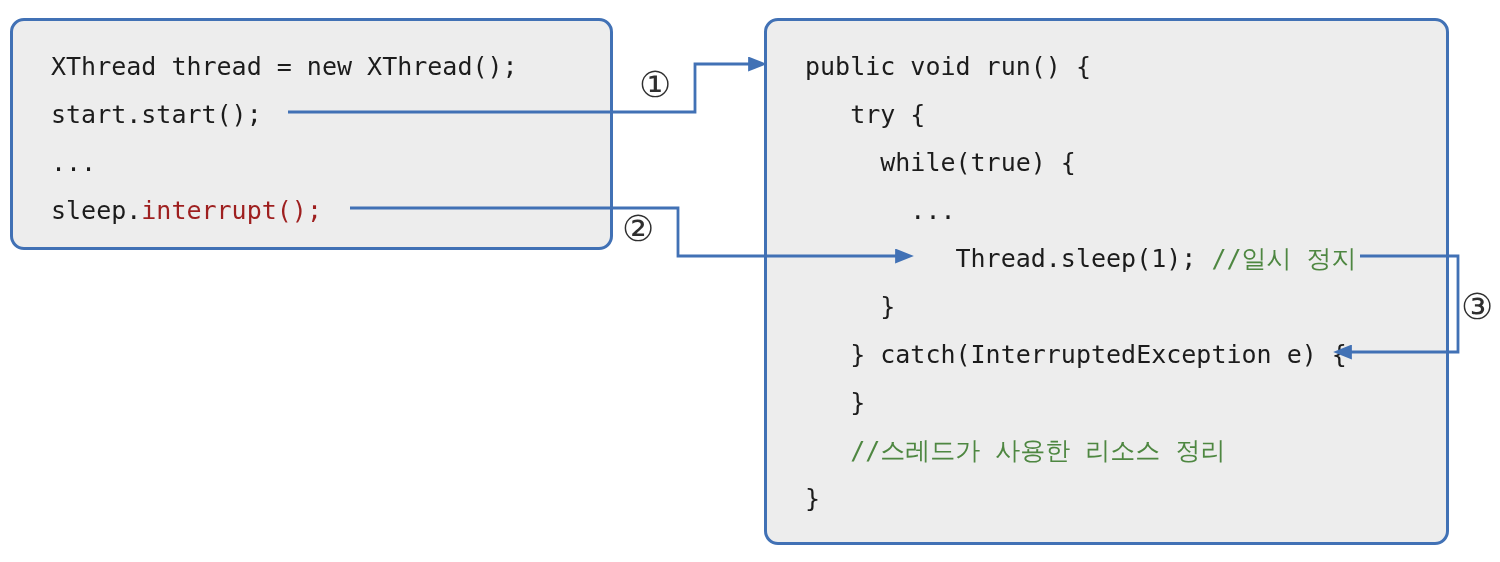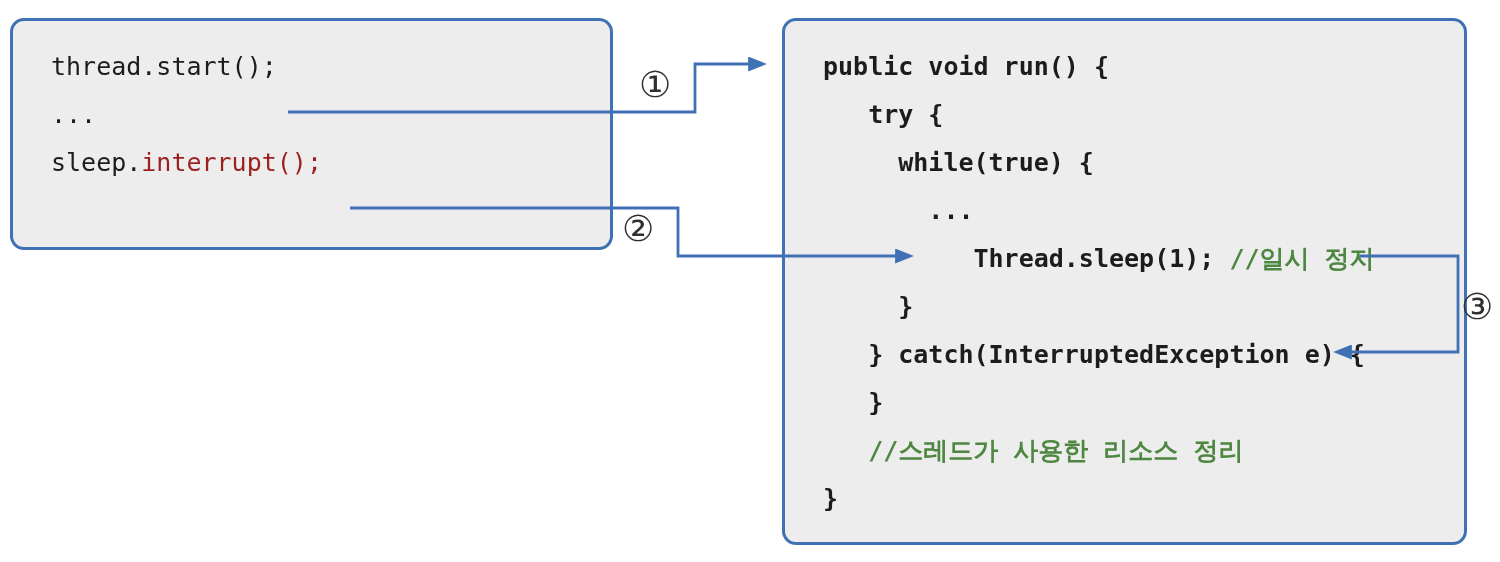--- a/index.html
+++ b/index.html
@@ -6,21 +6,21 @@
   .canvas {
     position:relative; width:1500px; height:562px; background:#ffffff;
     font-family:"DejaVu Sans Mono", monospace; overflow:hidden;
   }
   .box {
     position:absolute; background:var(--box-fill,#ededed);
     border:3px solid var(--box-border,#4171b5); border-radius:14px;
     box-sizing:border-box;
   }
   .left-box  { left:10px;  top:18px; width:603px; height:232px; }
-  .right-box { left:782px; top:18px; width:685px; height:527px;font-weight:bold; }
+  .right-box { left:764px; top:18px; width:685px; height:527px; }
   .code {
     position:absolute; left:38px; top:22px;
     font-size:25px; line-height:48px; white-space:pre;
     color:var(--code,#1c1c1c);
   }
   .code-line { height:48px; }
   .seg-code     { color:var(--code,#1c1c1c); }
   .seg-red-bold { color:var(--keyword-red,#9e1f1f); font-weight:normal; }
   .seg-red      { color:var(--keyword-red,#9e1f1f); }
   .seg-comment  { color:var(--comment-green,#4e8741); }
@@ -35,21 +35,21 @@
   .lbl-1 { left:639px;  top:67px;  }
   .lbl-2 { left:622px;  top:211px; }
   .lbl-3 { left:1461px; top:289px; }
 </style>
 </head>
 <body>
 
 <div class="canvas">
 
   <div class="box left-box">
-    <div class="code"><div class="code-line"><span class="seg-code">thread.start();</span></div><div class="code-line"><span class="seg-code">...</span></div><div class="code-line"><span class="seg-code">sleep.</span><span class="seg-red-bold">interrupt()</span><span class="seg-red">;</span></div></div>
+    <div class="code"><div class="code-line"><span class="seg-code">XThread thread = new XThread();</span></div><div class="code-line"><span class="seg-code">start.start();</span></div><div class="code-line"><span class="seg-code">...</span></div><div class="code-line"><span class="seg-code">sleep.</span><span class="seg-red-bold">interrupt()</span><span class="seg-red">;</span></div></div>
   </div>
 
   <div class="box right-box">
     <div class="code"><div class="code-line"><span class="seg-code">public void run() {</span></div><div class="code-line"><span class="seg-code">   try {</span></div><div class="code-line"><span class="seg-code">     while(true) {</span></div><div class="code-line"><span class="seg-code">       ...</span></div><div class="code-line"><span class="seg-code">          Thread.sleep(1); </span><span class="seg-comment">//일시 정지</span></div><div class="code-line"><span class="seg-code">     }</span></div><div class="code-line"><span class="seg-code">   } catch(InterruptedException e) {</span></div><div class="code-line"><span class="seg-code">   }</span></div><div class="code-line"><span class="seg-code">   </span><span class="seg-comment">//스레드가 사용한 리소스 정리</span></div><div class="code-line"><span class="seg-code">}</span></div></div>
   </div>
 
   <svg class="arrows" viewBox="0 0 1500 562" xmlns="http://www.w3.org/2000/svg">
     <defs>
       <marker id="ah" viewBox="0 0 10 8" refX="1" refY="4" markerWidth="19" markerHeight="15" markerUnits="userSpaceOnUse" orient="auto">
         <path d="M0,0 L10,4 L0,8 Z" fill="#4171b5"></path>

